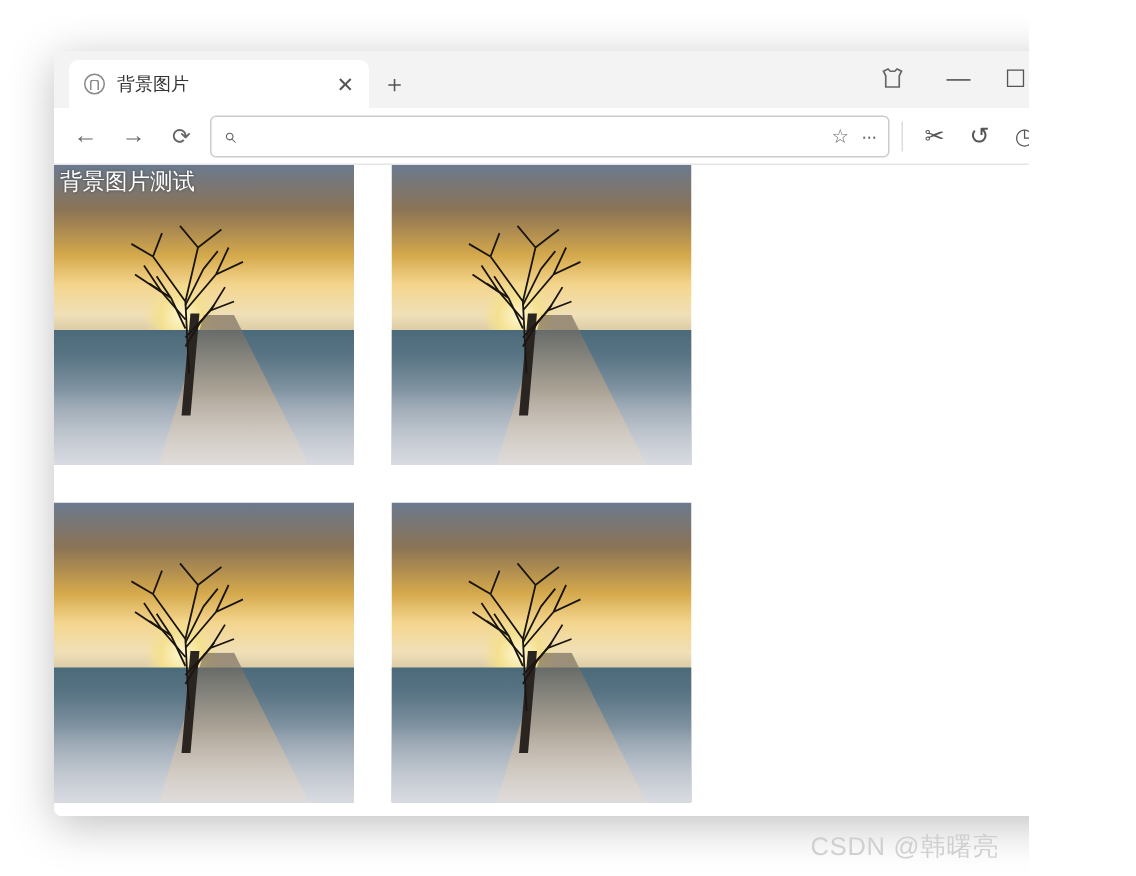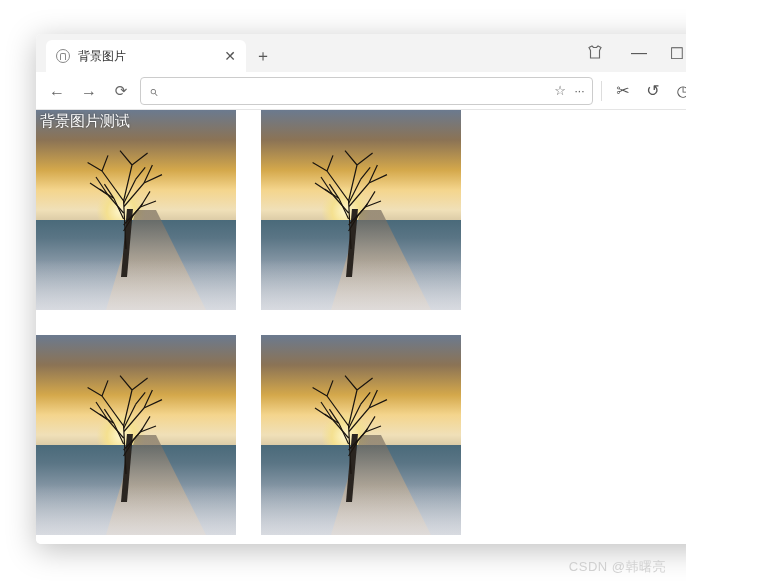--- a/index.html
+++ b/index.html
@@ -28,21 +28,21 @@
 .sky { position:absolute; inset:0; background:linear-gradient(180deg,#6b7a8f 0%,#8b7355 15%,#d4a84b 30%,#f4d58d 40%,#f0e0b8 50%,#c9b896 60%,#7a8a9a 100%); }
 .sun { position:absolute; left:30%; top:38%; width:50px; height:50px; background:radial-gradient(circle,#fff8d0 0%,#f4e090 40%,rgba(244,224,144,0) 70%); border-radius:50%; }
 .ground { position:absolute; bottom:0; left:0; right:0; height:45%; background:linear-gradient(180deg,#4a6a7a 0%,#5a7585 20%,#8a9aa8 50%,#b8c0c8 100%); }
 .road { position:absolute; bottom:0; left:35%; width:50%; height:50%; background:linear-gradient(180deg,rgba(100,90,80,.6) 0%,rgba(180,165,145,.8) 50%,rgba(210,195,175,.9) 100%); clip-path:polygon(30% 0%,50% 0%,100% 100%,0% 100%); }
 .snow-edge { position:absolute; bottom:0; left:0; right:0; height:25%; background:linear-gradient(0deg,rgba(230,230,235,.7) 0%,transparent 100%); }
 .tree { position:absolute; left:15%; top:8%; width:60%; height:75%; }
 .trunk { position:absolute; left:48%; bottom:0; width:6px; height:45%; background:#2a2520; transform:skewX(-5deg); }
 .branches { position:absolute; inset:0; }
 .branches svg { width:100%; height:100%; }
 .overlay-text { position:absolute; left:4px; top:2px; font-size:15px; color:#fff; text-shadow:0 0 2px rgba(0,0,0,.5); z-index:10; }
-.watermark { position:absolute; right:20px; bottom:8px; font-size:13px; color:#d0d0d0; letter-spacing:.5px; }
+.watermark { position:absolute; right:20px; bottom:8px; font-size:17px; color:#d0d0d0; letter-spacing:.5px; }
 </style>
 </head>
 <body>
 
 <div class="browser-window">
   <div class="shadow-box">
 
     <div class="titlebar">
       <div class="tab">
         <span class="favicon"></span>

